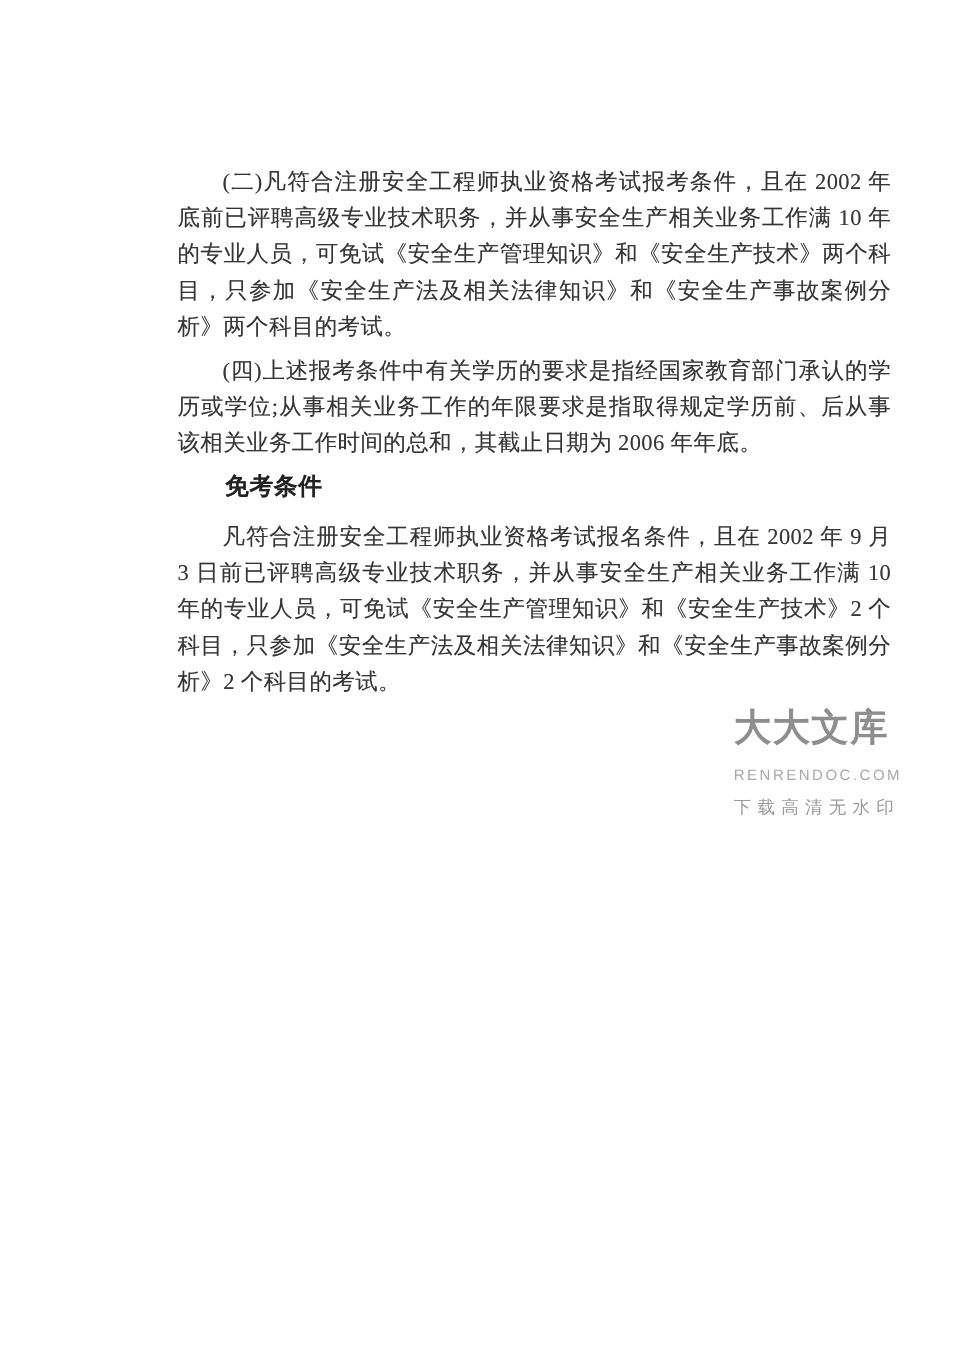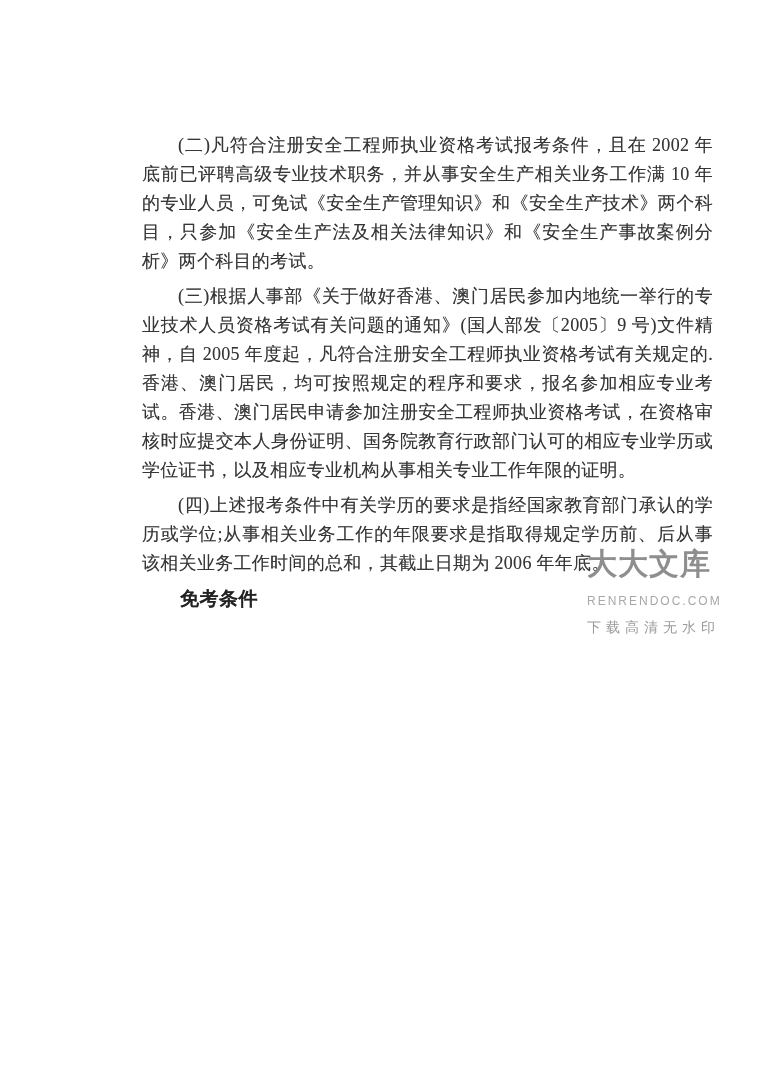--- a/index.html
+++ b/index.html
@@ -36,21 +36,21 @@
     color: #222222;
     font-weight: bold;
     text-indent: 2em;
     margin: 0 0 11px 0;
     letter-spacing: 0.5px;
     text-shadow: 0 0 0.5px rgba(34,34,34,0.45);
   }
   .watermark {
     position: absolute;
     left: 527px;
-    top: 487px;
+    top: 506px;
     width: 142px;
     text-align: left;
     font-family: "Liberation Sans", "DejaVu Sans", sans-serif;
   }
   .wm-title {
     font-size: 30px;
     line-height: 33px;
     font-weight: bold;
     color: #8e8e8e;
     letter-spacing: 1px;
@@ -73,23 +73,23 @@
     white-space: nowrap;
     font-family: Liberation Serif, serif;
   }
 </style>
 </head>
 <body>
 
 <div class="page">
   <div class="content">
     <p class="para">(二)凡符合注册安全工程师执业资格考试报考条件，且在 2002 年底前已评聘高级专业技术职务，并从事安全生产相关业务工作满 10 年的专业人员，可免试《安全生产管理知识》和《安全生产技术》两个科目，只参加《安全生产法及相关法律知识》和《安全生产事故案例分析》两个科目的考试。</p>
-    <p class="para">(三)根据人事部《关于做好香港、澳门居民参加内地统一举行的专业技术人员资格考试有关问题的通知》(国人部发〔2005〕9 号)文件精神，自 2005 年度起，凡符合注册安全工程师执业资格考试有关规定的.香港、澳门居民，均可按照规定的程序和要求，报名参加相应专业考试。香港、澳门居民申请参加注册安全工程师执业资格考试，在资格审核时应提交本人身份证明、国务院教育行政部门认可的相应专业学历或学位证书，以及相应专业机构从事相关专业工作年限的证明。</p>
     <p class="para">(四)上述报考条件中有关学历的要求是指经国家教育部门承认的学历或学位;从事相关业务工作的年限要求是指取得规定学历前、后从事该相关业务工作时间的总和，其截止日期为 2006 年年底。</p>
     <h3 class="heading">免考条件</h3>
+    <p class="para">凡符合注册安全工程师执业资格考试报名条件，且在 2002 年 9 月 3 日前已评聘高级专业技术职务，并从事安全生产相关业务工作满 10 年的专业人员，可免试《安全生产管理知识》和《安全生产技术》2 个科目，只参加《安全生产法及相关法律知识》和《安全生产事故案例分析》2 个科目的考试。</p>
   </div>
 
   <div class="watermark">
     <div class="wm-title">大大文库</div>
     <div class="wm-site">RENRENDOC.COM</div>
     <div class="wm-tagline">下载高清无水印</div>
   </div>
 </div>
 
 </body></html>

